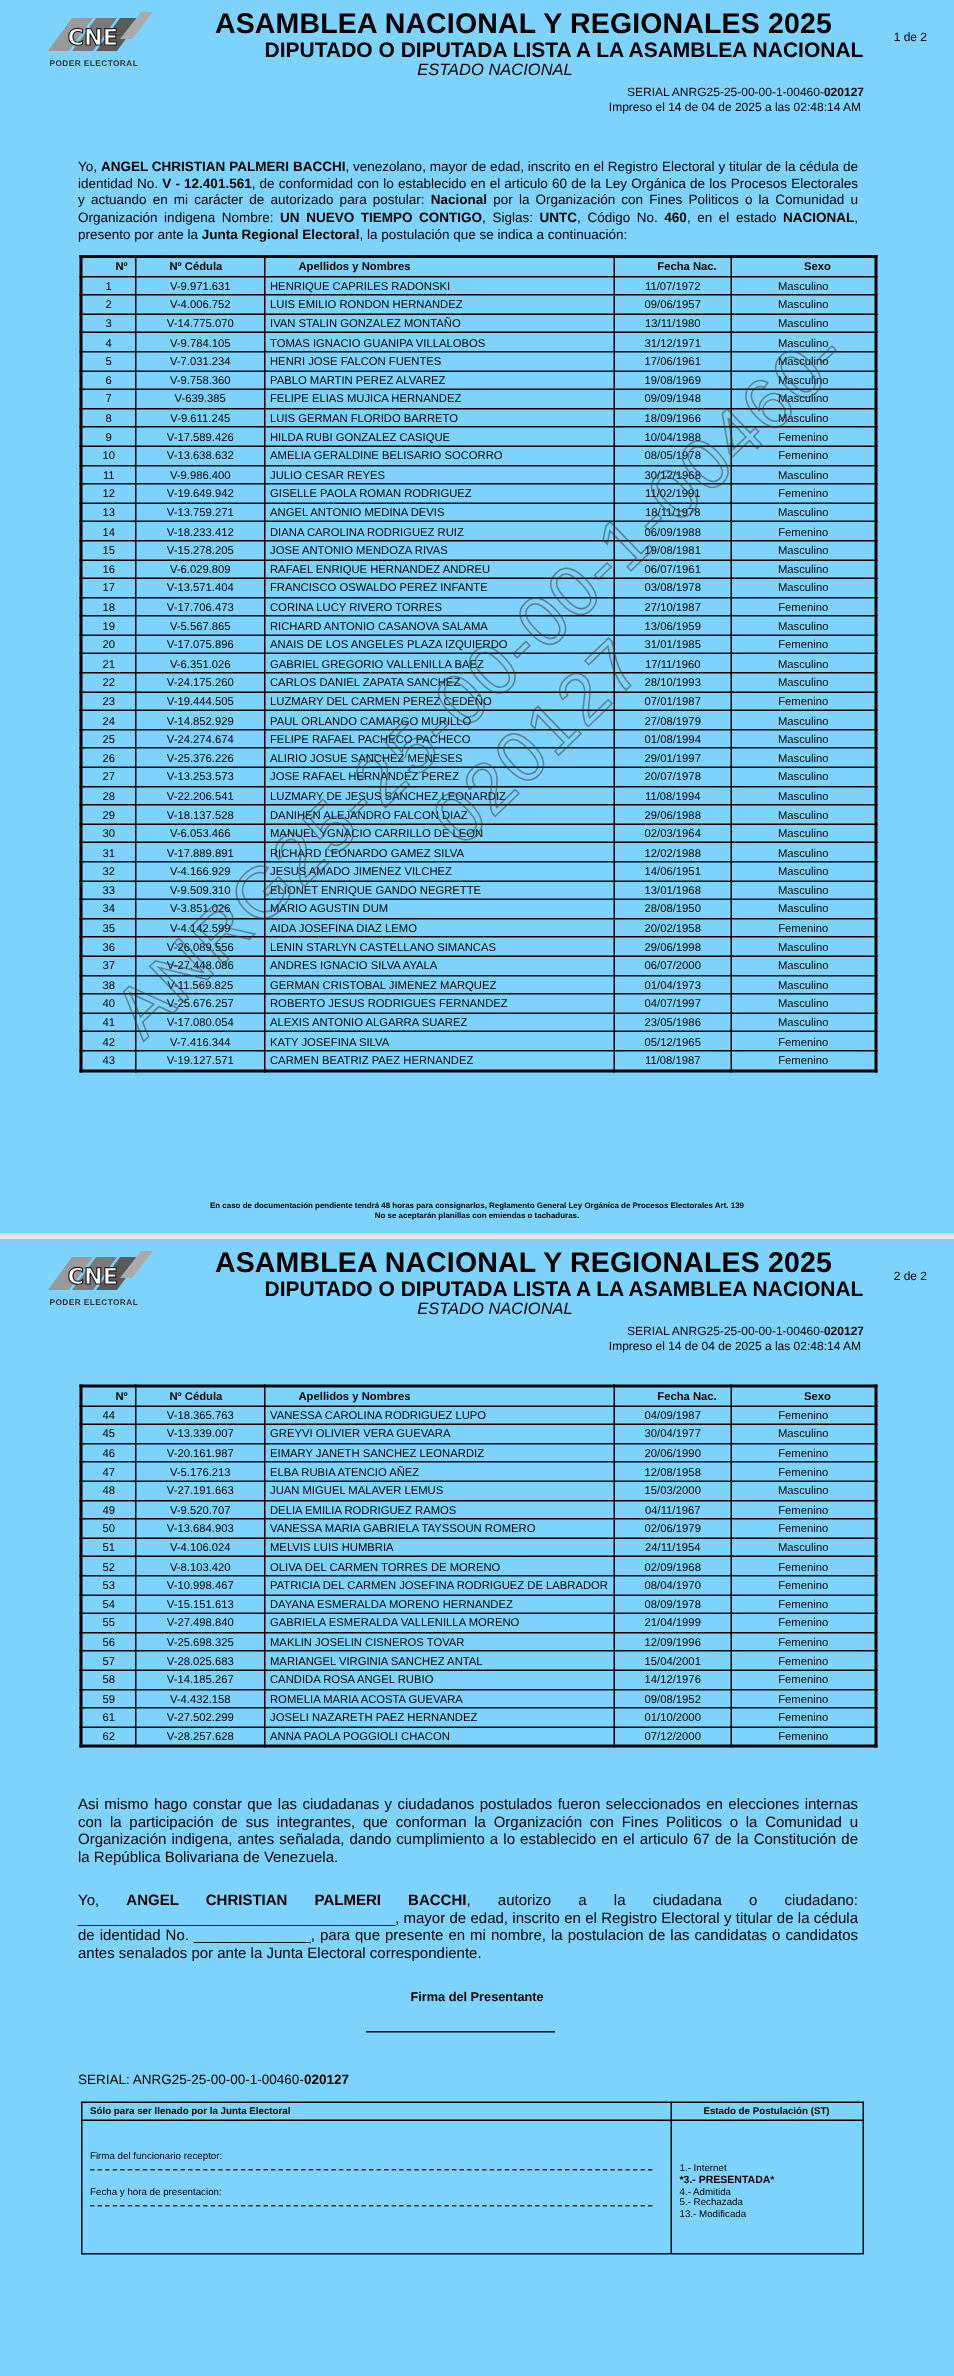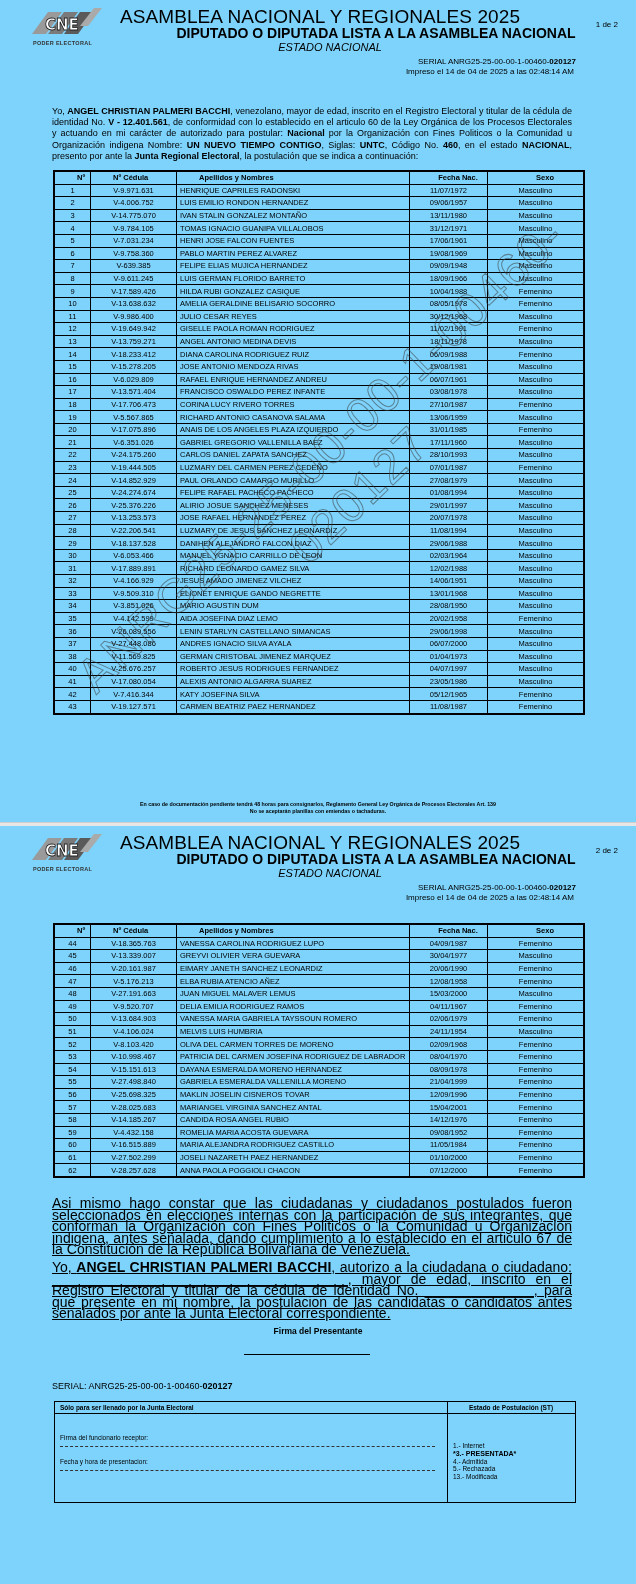--- a/index.html
+++ b/index.html
@@ -4,21 +4,21 @@
 <style>
   html,body{margin:0;padding:0;background:#fff;}
   body{width:636px;height:1584px;position:relative;overflow:hidden;font-family:"Liberation Sans",sans-serif;color:#000;}
   .page{position:absolute;left:0;width:636px;background:#7dd3fc;}
   #page1{top:0;height:822px;}
   #page2{top:826px;height:758px;}
   .page-sep{position:absolute;left:0;top:822px;width:636px;height:4px;background:#e6e6e6;border-top:1px solid #cfcfcf;}
   .logo{position:absolute;left:28px;top:4px;width:76px;height:44px;}
   .logo svg{display:block;}
   .logo-sub{position:absolute;left:33px;top:40px;font-size:5.5px;letter-spacing:0.3px;color:#333;font-weight:bold;}
-  .title1{position:absolute;left:0;width:592px;top:6px;text-align:center;font-size:19px;font-weight:normal;letter-spacing:0.1px;}
+  .title1{position:absolute;left:0;width:592px;top:6px;text-align:center;font-size:19px;font-weight:bold;letter-spacing:0.1px;padding-left:29px;}
   .title1 span{position:relative;left:24px;}
   .title2{position:absolute;left:0;width:636px;top:25px;text-align:center;font-size:14px;font-weight:bold;padding-left:36px;}
   .title2 span{position:relative;left:22px;}
   .title3{position:absolute;left:0;width:636px;top:41px;text-align:center;font-size:11px;font-style:italic;}
   .title3 span{position:relative;left:12px;}
   .pageno{position:absolute;right:18px;top:20px;font-size:8px;}
   .serial{position:absolute;right:60px;top:57px;font-size:8px;text-align:right;margin-left:48px;}
   .printed{position:absolute;right:62px;top:67px;font-size:8px;text-align:right;}
   .intro{position:absolute;left:52px;top:106px;width:520px;font-size:9px;line-height:11.2px;text-align:justify;}
   table.cands{position:absolute;left:53px;border-collapse:collapse;font-size:7.5px;width:532px;}
@@ -27,21 +27,21 @@
   table.cands{border:2px solid #000;}
   .c-no{width:10px;text-align:center;}
   .c-ced{width:60px;text-align:center;}
   .c-fec{width:52px;text-align:center;}
   .c-sex{width:70px;text-align:center;}
   table.cands th.c-sex,table.cands th.c-fec{text-align:center;}
   #table1{top:170px;}
   #table2{top:97px;}
   .footer-note{position:absolute;left:0;width:636px;top:801px;text-align:center;font-size:5.3px;font-weight:bold;line-height:7px;}
   .watermark{position:absolute;left:-40px;top:420px;width:760px;text-align:center;font-size:48px;color:rgba(0,0,0,0);-webkit-text-stroke:1px rgba(60,60,60,0.55);transform:rotate(-44deg);letter-spacing:2px;font-weight:normal;pointer-events:none;}
-  .p2text{position:absolute;left:52px;width:520px;font-size:14px;line-height:11.6px;text-align:justify;text-decoration:underline;}
+  .p2text{position:absolute;left:52px;width:520px;font-size:10px;line-height:11.6px;text-align:justify;}
   .sig-label{position:absolute;left:0;width:636px;top:500px;text-align:center;font-size:8.5px;font-weight:bold;}
   .sig-line{position:absolute;left:244px;top:528px;width:126px;border-top:1px solid #000;}
   .serial2{position:absolute;left:52px;top:555px;font-size:9px;}
   .serial2 b{font-weight:bold;}
   .junta{position:absolute;left:54px;top:575px;width:520px;height:100px;border:1.5px solid #000;font-size:6.5px;}
   .junta .left{position:absolute;left:0;top:0;width:392px;height:100px;border-right:1px solid #000;}
   .junta .right{position:absolute;left:392px;top:0;width:128px;height:100px;}
   .junta .hdr{height:11px;border-bottom:1px solid #000;font-weight:bold;line-height:11px;padding-left:5px;}
   .junta .right .hdr{text-align:center;padding-left:0;}
   .jl{position:absolute;left:5px;font-size:6.5px;}
@@ -524,27 +524,20 @@
           <td class="c-ced">V-14.185.267</td>
           <td>CANDIDA ROSA ANGEL RUBIO</td>
           <td class="c-fec">14/12/1976</td>
           <td class="c-sex">Femenino</td>
         </tr>
         <tr>
           <td class="c-no">59</td>
           <td class="c-ced">V-4.432.158</td>
           <td>ROMELIA MARIA ACOSTA GUEVARA</td>
           <td class="c-fec">09/08/1952</td>
-          <td class="c-sex">Femenino</td>
-        </tr>
-        <tr>
-          <td class="c-no">60</td>
-          <td class="c-ced">V-16.515.889</td>
-          <td>MARIA ALEJANDRA RODRIGUEZ CASTILLO</td>
-          <td class="c-fec">11/05/1984</td>
           <td class="c-sex">Femenino</td>
         </tr>
         <tr>
           <td class="c-no">61</td>
           <td class="c-ced">V-27.502.299</td>
           <td>JOSELI NAZARETH PAEZ HERNANDEZ</td>
           <td class="c-fec">01/10/2000</td>
           <td class="c-sex">Femenino</td>
         </tr>
         <tr>

